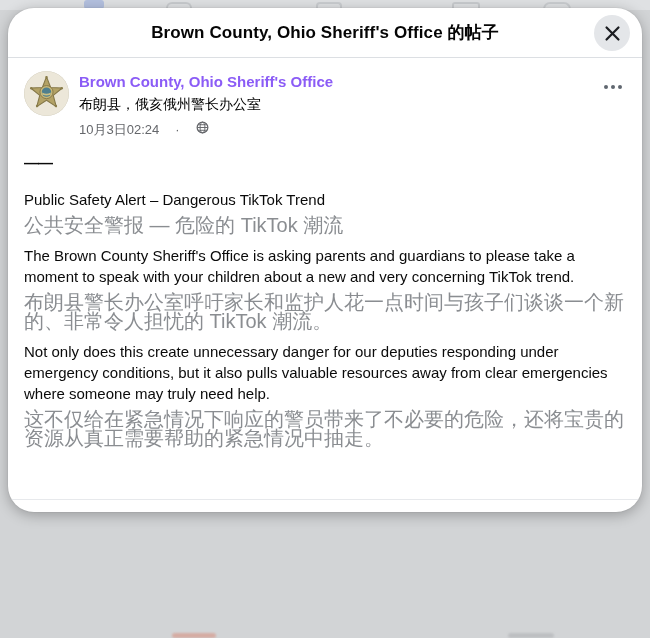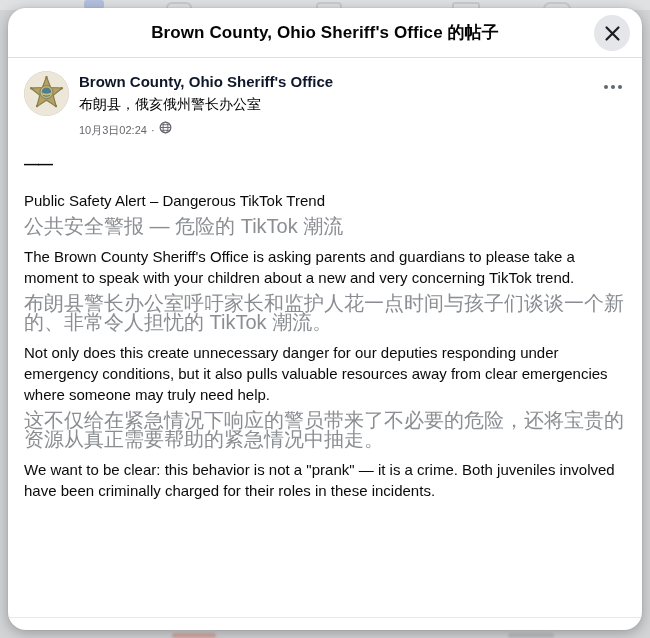--- a/index.html
+++ b/index.html
@@ -15,41 +15,41 @@
   .ghost{position:absolute;opacity:.55;border-radius:3px;}
   .ghost-home{left:84px;top:0;width:20px;height:9px;background:#8ea6dd;}
   .ghost-friends{left:166px;top:2px;width:22px;height:7px;border:2px solid #b7babe;border-bottom:none;border-radius:6px 6px 0 0;background:transparent;}
   .ghost-video{left:316px;top:2px;width:22px;height:7px;border:2px solid #babdc1;border-bottom:none;border-radius:4px 4px 0 0;background:transparent;}
   .ghost-market{left:452px;top:2px;width:24px;height:7px;border:2px solid #b7babe;border-bottom:none;border-radius:3px 3px 0 0;background:transparent;}
   .ghost-groups{left:543px;top:2px;width:24px;height:7px;border:2px solid #babdc1;border-bottom:none;border-radius:7px 7px 0 0;background:transparent;}
   .ghost-bottom-red{left:172px;top:633px;width:44px;height:5px;background:#d88c7a;opacity:.55;filter:blur(1px);}
   .ghost-bottom-gray{left:508px;top:633px;width:46px;height:5px;background:#b0b2b5;opacity:.6;filter:blur(1px);}
   
   .dialog{
-    position:absolute;left:8px;top:8px;width:634px;height:622px;
-    background:#ffffff;border-radius:18px;
+    position:absolute;left:8px;top:8px;width:634px;height:504px;
+    background:#ffffff;border-radius:26px;
     box-shadow:0 3px 14px rgba(0,0,0,.28), 0 0 0 1px rgba(0,0,0,.03);
     display:flex;flex-direction:column;overflow:hidden;
   }
   .dlg-header{position:relative;flex:0 0 49px;display:flex;align-items:center;justify-content:center;border-bottom:1px solid #dcdfe3;}
   .dlg-title{font-size:17px;font-weight:700;color:#050505;letter-spacing:.1px;}
   .close-btn{
     position:absolute;right:12px;top:7px;width:36px;height:36px;border:none;border-radius:50%;
     background:#e4e6e9;color:#1b1d21;cursor:pointer;display:flex;align-items:center;justify-content:center;padding:0;
   }
   .close-btn svg{display:block;}
   
   .content{flex:1 1 auto;overflow:hidden;padding:13px 16px 0;}
   .post-head{position:relative;display:flex;margin-bottom:15px;}
   .avatar{width:45px;height:45px;border-radius:50%;flex:0 0 45px;overflow:hidden;box-shadow:inset 0 0 0 1px rgba(0,0,0,.08);cursor:pointer;}
   .avatar svg{display:block;}
   .head-col{margin-left:10px;padding-top:1px;}
-  .author-name{font-size:15px;font-weight:700;color:#0f172a;line-height:19px;cursor:pointer;}
+  .author-name{font-size:15px;font-weight:700;color:#8b5cf6;line-height:19px;cursor:pointer;}
   .author-sub{font-size:14px;color:#000000;line-height:19px;margin-top:4px;}
-  .time-row{display:flex;align-items:center;gap:4px;font-size:11px;color:#65676b;line-height:17px;margin-top:7px;cursor:pointer;}
+  .time-row{display:flex;align-items:center;gap:16px;font-size:13px;color:#65676b;line-height:17px;margin-top:7px;cursor:pointer;}
   .globe{display:block;}
   .more-btn{position:absolute;right:0;top:8px;border:none;background:transparent;cursor:pointer;padding:6px 4px;display:flex;gap:3px;}
   .more-btn i{width:4px;height:4px;border-radius:50%;background:#606770;display:block;}
   
   .post-body{color:#0a0a0a;}
   .dash-line{font-size:15px;line-height:20px;font-weight:700;margin:0 0 12px;letter-spacing:-1px;}
   .para-group{margin-top:10px;}
   .para-group:first-of-type{margin-top:16px;}
   .para-en{font-size:15px;line-height:21px;margin:0;color:#0a0a0a;}
   .para-zh{font-size:20px;line-height:19px;margin:6px 0 0;color:#8a8d91;}
@@ -135,19 +135,18 @@
         </div>
         <div class="para-group">
           <p class="para-en">The Brown County Sheriff's Office is asking parents and guardians to please take a moment to speak with your children about a new and very concerning TikTok trend.</p>
           <p class="para-zh">布朗县警长办公室呼吁家长和监护人花一点时间与孩子们谈谈一个新的、非常令人担忧的 TikTok 潮流。</p>
         </div>
         <div class="para-group">
           <p class="para-en">Not only does this create unnecessary danger for our deputies responding under emergency conditions, but it also pulls valuable resources away from clear emergencies where someone may truly need help.</p>
           <p class="para-zh">这不仅给在紧急情况下响应的警员带来了不必要的危险，还将宝贵的资源从真正需要帮助的紧急情况中抽走。</p>
         </div>
         <div class="para-group">
-          <p class="para-en">We want to be clear: this behavior is not a "prank" — it is a crime. Both juveniles involved have been criminally charged for their roles in these incidents.</p>
         </div>
       </div>
   </div>
 
   <div class="dlg-footer"></div>
 </div>
 
 </body></html>

